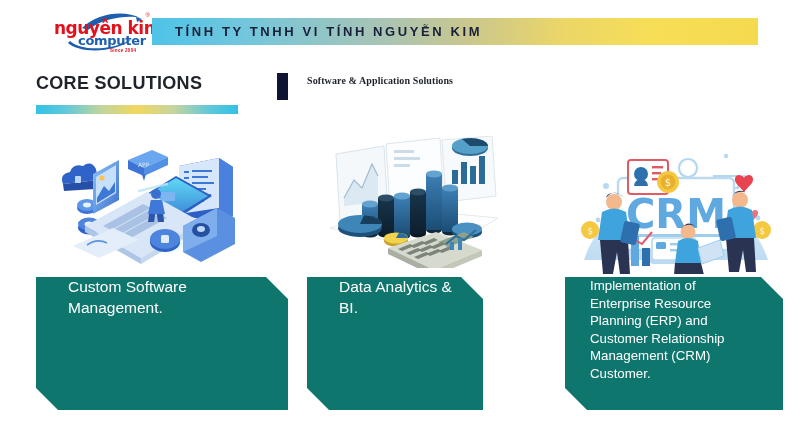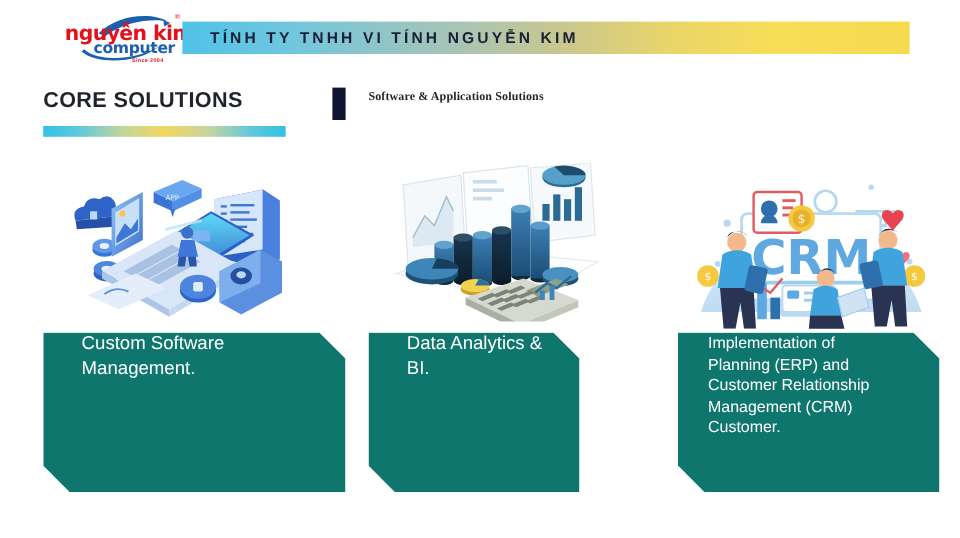--- a/index.html
+++ b/index.html
@@ -455,20 +455,21 @@
 
   <div class="card card2">
     <div class="card-text">
       <div>Data Analytics &amp; BI.</div>
     </div>
   </div>
 
   <div class="card card3">
     <div class="card-text">
       <div>Implementation of</div>
+      <div>Enterprise Resource</div>
       <div>Planning (ERP) and</div>
       <div>Customer Relationship</div>
       <div>Management (CRM)</div>
       <div>Customer.</div>
     </div>
   </div>
 
 </div>
 
 </body></html>

